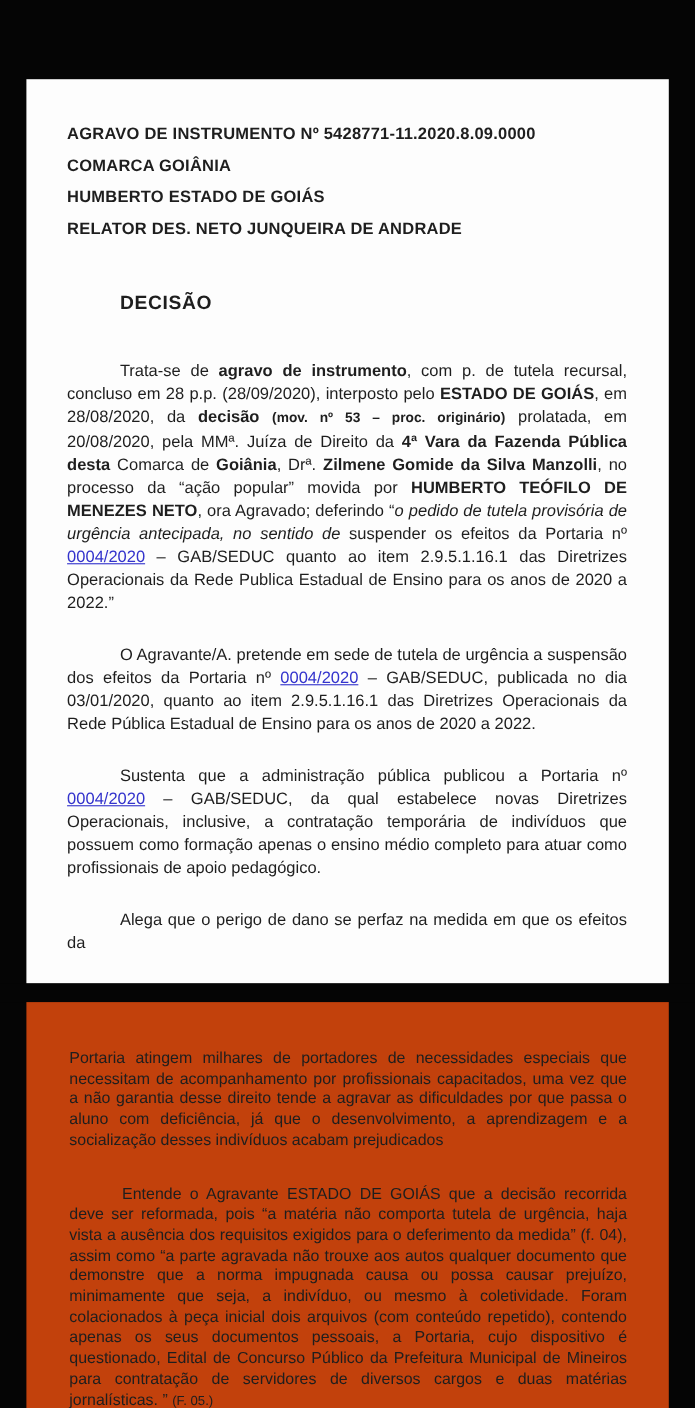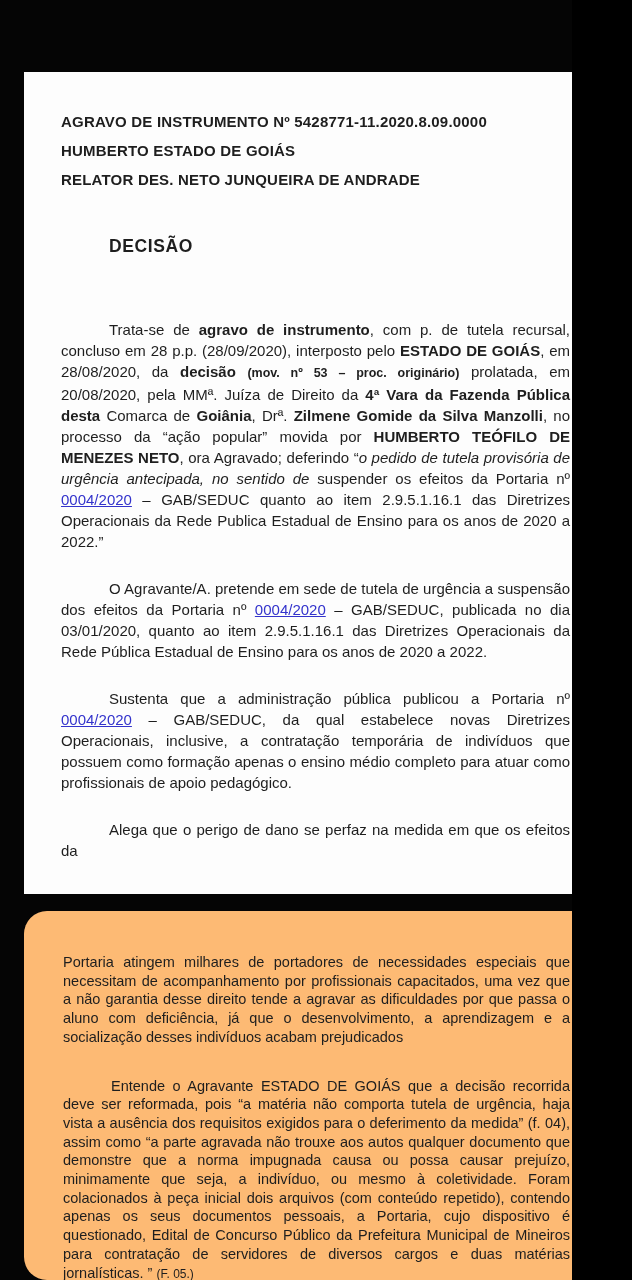--- a/index.html
+++ b/index.html
@@ -1,66 +1,67 @@
 <!DOCTYPE html>
 <html><head>
 <meta charset="utf-8">
 <style>
   html,body{margin:0;padding:0;background:#000;}
   .screen{
-    position:relative;width:572px;height:1280px;overflow:hidden;
+    position:relative;width:632px;height:1280px;overflow:hidden;
     background:#050505;
     font-family:"Liberation Sans","DejaVu Sans",sans-serif;
   }
   .page{
     position:absolute;left:24px;width:584px;background:#fdfdfd;color:#1e1e1e;
     box-sizing:border-box;
   }
   .page--1{top:72px;height:822px;padding:35px 38px 0 37px;}
   .page--2{top:911px;height:369px;padding:42px 38px 0 39px;}
   .page-gap{position:absolute;left:0;top:894px;width:632px;height:17px;background:#050505;}
   .case-header{font-weight:700;font-size:15px;line-height:29px;letter-spacing:.2px;}
   .case-header .hline{white-space:nowrap;}
   .decision-heading{
     margin:40px 0 0 48px;font-size:17.5px;font-weight:700;
     letter-spacing:.6px;line-height:24px;
   }
-  .page-body{margin-top:61px;}
+  .page-body{margin-top:40px;}
   .page--2 .page-body{margin-top:0;}
   .para{font-size:15px;line-height:21px;text-align:justify;margin:0 0 26px 0;}
   .para.indent{text-indent:48px;}
   .page--2 .para{font-size:14.5px;line-height:18.7px;margin-bottom:30px;}
   .b{font-weight:700;}
   .i{font-style:italic;}
   .sm{font-size:12.5px;}
   .page--2 .sm{font-size:12px;}
   .doclink{text-decoration:underline;cursor:pointer;}
 </style>
 </head>
 <body>
 
 <div class="screen" style="background: rgb(5, 5, 5);">
 
   <div class="page page--1" style="background: rgb(253, 253, 253); color: rgb(30, 30, 30);">
     <div class="case-header">
         <div class="hline">AGRAVO DE INSTRUMENTO Nº 5428771-11.2020.8.09.0000</div>
+        <div class="hline">COMARCA GOIÂNIA</div>
         <div class="hline">HUMBERTO ESTADO DE GOIÁS</div>
         <div class="hline">RELATOR DES. NETO JUNQUEIRA DE ANDRADE</div>
       </div>
     <div class="decision-heading">DECISÃO</div>
     <div class="page-body">
         <p class="para indent"><span class="">Trata-se de </span><span class="b">agravo de instrumento</span><span class="">, com p. de tutela recursal, concluso em 28 p.p. (28/09/2020), interposto pelo </span><span class="b">ESTADO DE GOIÁS</span><span class="">, em 28/08/2020, da </span><span class="b">decisão </span><span class="b sm">(mov. nº 53 – proc. originário)</span><span class=""> prolatada, em 20/08/2020, pela MMª. Juíza de Direito da </span><span class="b">4ª Vara da Fazenda Pública desta</span><span class=""> Comarca de </span><span class="b">Goiânia</span><span class="">, Drª. </span><span class="b">Zilmene Gomide da Silva Manzolli</span><span class="">, no processo da “ação popular” movida por </span><span class="b">HUMBERTO TEÓFILO DE MENEZES NETO</span><span class="">, ora Agravado; deferindo “</span><span class="i">o pedido de tutela provisória de urgência antecipada, no sentido de</span><span class=""> suspender os efeitos da Portaria nº </span><a href="#" class="doclink" style="color: rgb(51, 51, 204);">0004/2020</a><span class=""> – GAB/SEDUC quanto ao item 2.9.5.1.16.1 das Diretrizes Operacionais da Rede Publica Estadual de Ensino para os anos de 2020 a 2022.”</span></p>
         <p class="para indent"><span class="">O Agravante/A. pretende em sede de tutela de urgência a suspensão dos efeitos da Portaria nº </span><a href="#" class="doclink" style="color: rgb(51, 51, 204);">0004/2020</a><span class=""> – GAB/SEDUC, publicada no dia 03/01/2020, quanto ao item 2.9.5.1.16.1 das Diretrizes Operacionais da Rede Pública Estadual de Ensino para os anos de 2020 a 2022.</span></p>
         <p class="para indent"><span class="">Sustenta que a administração pública publicou a Portaria nº </span><a href="#" class="doclink" style="color: rgb(51, 51, 204);">0004/2020</a><span class=""> – GAB/SEDUC, da qual estabelece novas Diretrizes Operacionais, inclusive, a contratação temporária de indivíduos que possuem como formação apenas o ensino médio completo para atuar como profissionais de apoio pedagógico.</span></p>
         <p class="para indent"><span class="">Alega que o perigo de dano se perfaz na medida em que os efeitos da</span></p>
       </div>
   </div>
 
   <div class="page-gap"></div>
 
-  <div class="page page--2" style="background: #fdba74; color: rgb(30, 30, 30); border-radius: 23px;">
+  <div class="page page--2" style="background: #c2410c; color: rgb(30, 30, 30);">
     <div class="page-body">
         <p class="para"><span class="">Portaria atingem milhares de portadores de necessidades especiais que necessitam de acompanhamento por profissionais capacitados, uma vez que a não garantia desse direito tende a agravar as dificuldades por que passa o aluno com deficiência, já que o desenvolvimento, a aprendizagem e a socialização desses indivíduos acabam prejudicados</span></p>
         <p class="para indent"><span class="">Entende o Agravante ESTADO DE GOIÁS que a decisão recorrida deve ser reformada, pois “a matéria não comporta tutela de urgência, haja vista a ausência dos requisitos exigidos para o deferimento da medida” (f. 04), assim como “a parte agravada não trouxe aos autos qualquer documento que demonstre que a norma impugnada causa ou possa causar prejuízo, minimamente que seja, a indivíduo, ou mesmo à coletividade. Foram colacionados à peça inicial dois arquivos (com conteúdo repetido), contendo apenas os seus documentos pessoais, a Portaria, cujo dispositivo é questionado, Edital de Concurso Público da Prefeitura Municipal de Mineiros para contratação de servidores de diversos cargos e duas matérias jornalísticas. ” </span><span class="sm">(F. 05.)</span></p>
       </div>
   </div>
 
 </div>
 
 </body></html>

